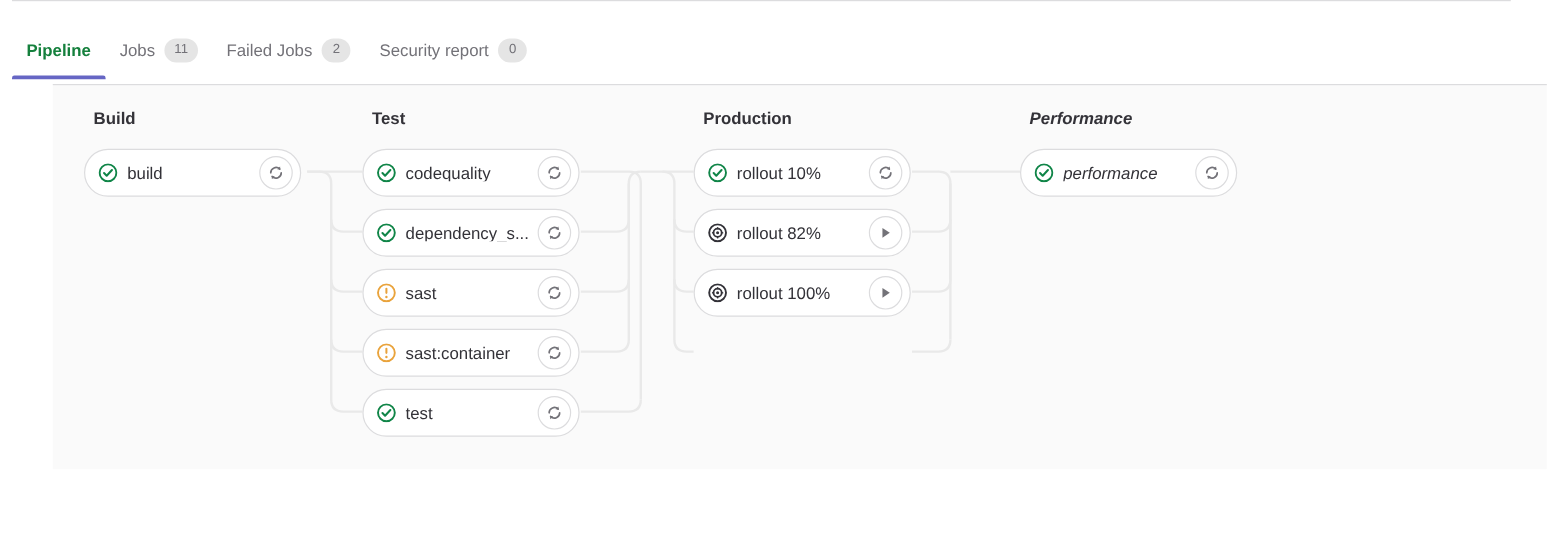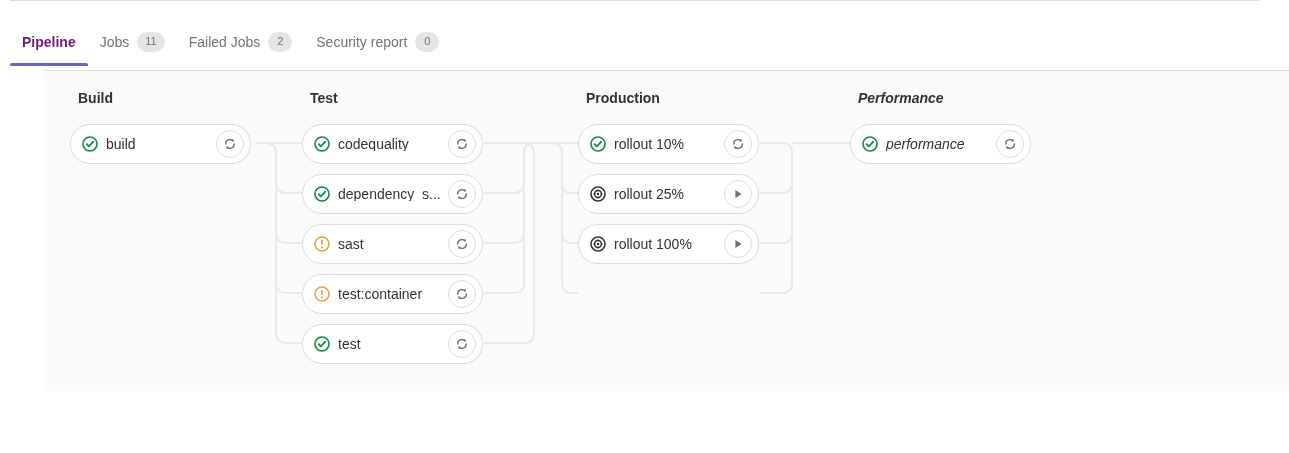--- a/index.html
+++ b/index.html
@@ -45,21 +45,21 @@
     height: 48px;
     padding: 0 12px;
     font-size: 14px;
     color: #737278;
     cursor: pointer;
     position: relative;
     white-space: nowrap;
   }
   .tab .tab-label { line-height: 1; }
   .tab.active .tab-label {
-    color: #701a75;
+    color: #15803d;
     font-weight: 700;
   }
   .tab .underline {
     position: absolute;
     left: 0;
     bottom: 0;
     width: 100%;
     height: 3px;
     background: #6666c4;
     border-radius: 2px 2px 0 0;
@@ -285,21 +285,21 @@
                 <path d="M4.1 14.1 L3.9 11.1 L6.9 11.4 Z" fill="#737278"></path>
               </svg>
             </button>
           </div>
           <div class="job">
             <svg class="job-status" viewBox="0 0 16 16" width="16" height="16">
               <circle cx="8" cy="8" r="7" fill="none" stroke="#e9a33c" stroke-width="1.6"></circle>
               <rect x="7.15" y="3.7" width="1.7" height="5.2" rx="0.85" fill="#e9a33c"></rect>
               <circle cx="8" cy="11.5" r="1" fill="#e9a33c"></circle>
             </svg>
-            <span class="job-name">test:container</span>
+            <span class="job-name">sast:container</span>
             <button class="job-action">
               <svg viewBox="0 0 16 16" width="14" height="14">
                 <path d="M13 8a5 5 0 0 1-8.6 3.5" fill="none" stroke="#737278" stroke-width="1.6" stroke-linecap="round"></path>
                 <path d="M3 8a5 5 0 0 1 8.6-3.5" fill="none" stroke="#737278" stroke-width="1.6" stroke-linecap="round"></path>
                 <path d="M11.9 1.9 L12.1 4.9 L9.1 4.6 Z" fill="#737278"></path>
                 <path d="M4.1 14.1 L3.9 11.1 L6.9 11.4 Z" fill="#737278"></path>
               </svg>
             </button>
           </div>
           <div class="job">
@@ -341,21 +341,21 @@
             <svg class="job-status" viewBox="0 0 16 16" width="16" height="16">
               <circle cx="8" cy="8" r="7" fill="none" stroke="#333238" stroke-width="1.6"></circle>
               <path d="M8 4.6 L9 4.9 L9.6 4.3 L10.6 5.1 L10.2 5.9 L10.9 6.6 L11.8 6.5 L12.1 7.7 L11.3 8.2 L11.3 9 L12.1 9.5 L11.8 10.7 L10.9 10.6 L10.2 11.3 L9 11 Z" fill="none"></path>
               <circle cx="8" cy="8" r="3.4" fill="none" stroke="#333238" stroke-width="1.5"></circle>
               <circle cx="8" cy="8" r="1.25" fill="#333238"></circle>
               <rect x="7.45" y="3.3" width="1.1" height="1.8" fill="#333238"></rect>
               <rect x="7.45" y="10.9" width="1.1" height="1.8" fill="#333238"></rect>
               <rect x="3.3" y="7.45" width="1.8" height="1.1" fill="#333238"></rect>
               <rect x="10.9" y="7.45" width="1.8" height="1.1" fill="#333238"></rect>
             </svg>
-            <span class="job-name">rollout 25%</span>
+            <span class="job-name">rollout 82%</span>
             <button class="job-action">
               <svg viewBox="0 0 16 16" width="14" height="14">
                 <path d="M5 3.4 L12 8 L5 12.6 Z" fill="#737278"></path>
               </svg>
             </button>
           </div>
           <div class="job">
             <svg class="job-status" viewBox="0 0 16 16" width="16" height="16">
               <circle cx="8" cy="8" r="7" fill="none" stroke="#333238" stroke-width="1.6"></circle>
               <path d="M8 4.6 L9 4.9 L9.6 4.3 L10.6 5.1 L10.2 5.9 L10.9 6.6 L11.8 6.5 L12.1 7.7 L11.3 8.2 L11.3 9 L12.1 9.5 L11.8 10.7 L10.9 10.6 L10.2 11.3 L9 11 Z" fill="none"></path>

